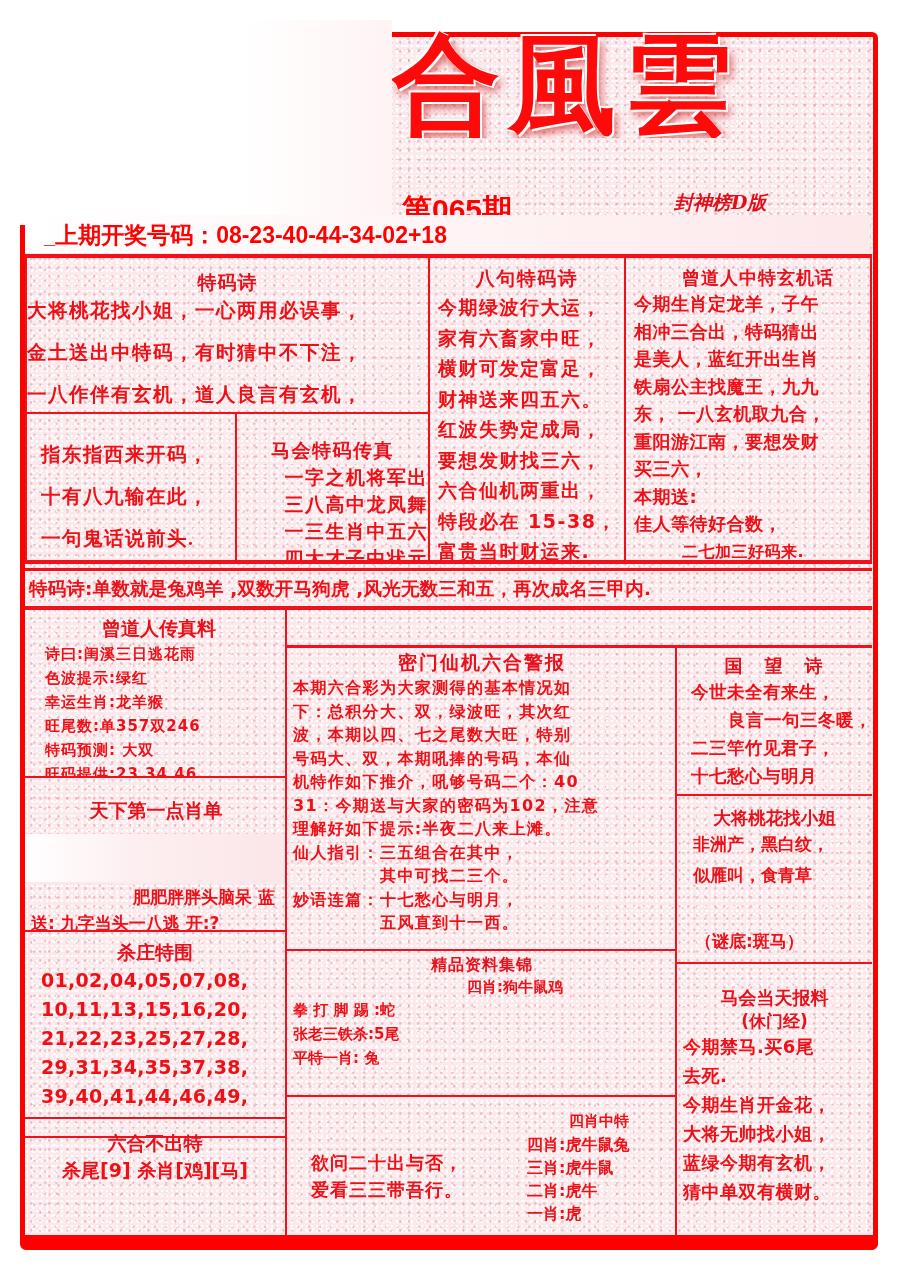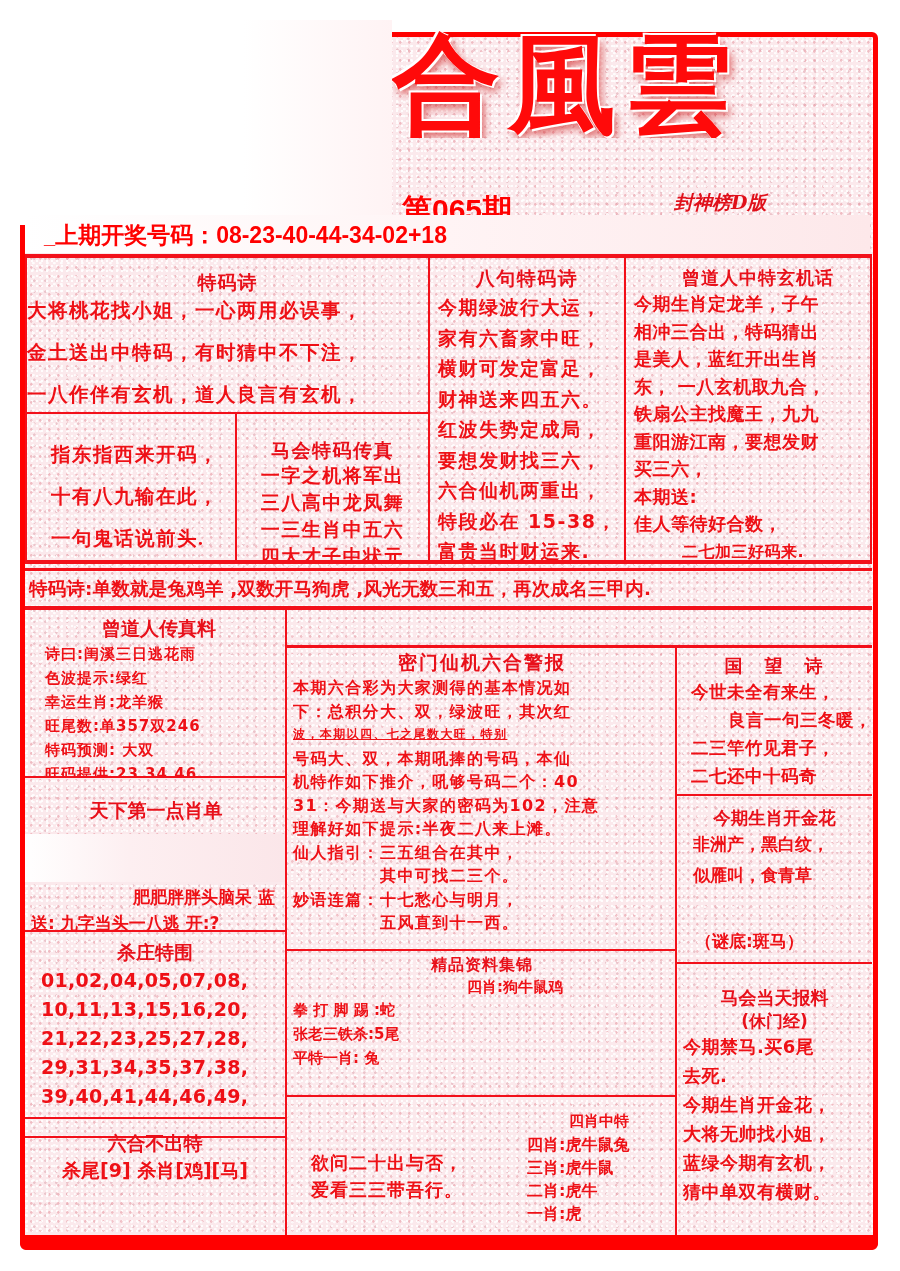--- a/index.html
+++ b/index.html
@@ -83,30 +83,30 @@
 <div class="box thick-top" style="left:25px;top:254px;width:405px;height:160px;">
   <div class="title" style="font-size:19px;margin-top:12px;letter-spacing:1px;">特码诗</div>
   <div style="margin-top:-6px;">
     <div class="txt big-line">大将桃花找小姐，一心两用必误事，</div>
     <div class="txt big-line">金土送出中特码，有时猜中不下注，</div>
     <div class="txt big-line">一八作伴有玄机，道人良言有玄机，</div>
   </div>
 </div>
 
 <div class="box" style="left:25px;top:412px;width:212px;height:152px;border-bottom-width:4px;">
-  <div style="padding-left:24px;padding-top:20px;font-family:Liberation Serif, serif;">
+  <div style="padding-left:14px;padding-top:20px;font-family:Liberation Serif, serif;">
     <div class="txt big-line">指东指西来开码，</div>
     <div class="txt big-line">十有八九输在此，</div>
     <div class="txt big-line">一句鬼话说前头.</div>
   </div>
 </div>
 
 <div class="box" style="left:235px;top:412px;width:195px;height:152px;border-bottom-width:4px;">
   <div class="title" style="font-size:19px;margin-top:24px;letter-spacing:1.5px;">马会特码传真</div>
-  <div style="text-align:center;font-family:Liberation Mono, monospace;">
+  <div style="text-align:right;">
     <div class="txt" style="font-size:19px;line-height:27px;letter-spacing:1.5px;">一字之机将军出</div>
     <div class="txt" style="font-size:19px;line-height:27px;letter-spacing:1.5px;">三八高中龙凤舞</div>
     <div class="txt" style="font-size:19px;line-height:27px;letter-spacing:1.5px;">一三生肖中五六</div>
     <div class="txt" style="font-size:19px;line-height:27px;letter-spacing:1.5px;">四大才子中状元</div>
   </div>
 </div>
 
 <div class="box thick-top" style="left:428px;top:254px;width:198px;height:310px;border-bottom-width:4px;">
   <div class="title" style="font-size:19px;margin-top:8px;letter-spacing:1.5px;">八句特码诗</div>
   <div style="padding-left:8px;">
@@ -121,22 +121,22 @@
     <div class="txt mid-line">富贵当时财运来.</div>
   </div>
 </div>
 
 <div class="box thick-top" style="left:624px;top:254px;width:248px;height:310px;border-bottom-width:4px;">
   <div class="title" style="font-size:18px;margin-top:8px;letter-spacing:1px;padding-left:20px;">曾道人中特玄机话</div>
   <div style="padding-left:8px;">
     <div class="txt mid-line" style="font-size:18px;line-height:27.5px;letter-spacing:0.5px;">今期生肖定龙羊，子午</div>
     <div class="txt mid-line" style="font-size:18px;line-height:27.5px;letter-spacing:0.5px;">相冲三合出，特码猜出</div>
     <div class="txt mid-line" style="font-size:18px;line-height:27.5px;letter-spacing:0.5px;">是美人，蓝红开出生肖</div>
+    <div class="txt mid-line" style="font-size:18px;line-height:27.5px;letter-spacing:0.5px;">铁扇公主找魔王，九九</div>
     <div class="txt mid-line" style="font-size:18px;line-height:27.5px;letter-spacing:0.5px;">东， 一八玄机取九合，</div>
-    <div class="txt mid-line" style="font-size:18px;line-height:27.5px;letter-spacing:0.5px;">铁扇公主找魔王，九九</div>
     <div class="txt mid-line" style="font-size:18px;line-height:27.5px;letter-spacing:0.5px;">重阳游江南，要想发财</div>
     <div class="txt mid-line" style="font-size:18px;line-height:27.5px;letter-spacing:0.5px;">买三六，</div>
     <div class="txt mid-line" style="font-size:18px;line-height:27.5px;letter-spacing:0.5px;">本期送:</div>
     <div class="txt mid-line" style="font-size:18px;line-height:27.5px;letter-spacing:0.5px;">佳人等待好合数，</div>
     <div class="txt mid-line" style="font-size:16px;line-height:27.5px;letter-spacing:0.5px;margin-left:48px;">二七加三好码来.</div>
   </div>
 </div>
 
 <div class="box" style="left:25px;top:568px;width:847px;height:42px;border-width:3px 0 4px 0;">
   <div class="txt" style="font-size:18.5px;line-height:36px;padding-left:4px;letter-spacing:0.2px;">特码诗:单数就是兔鸡羊 ,双数开马狗虎 ,风光无数三和五，再次成名三甲内.</div>
@@ -177,21 +177,21 @@
   <div class="txt" style="font-size:19px;line-height:26px;text-align:center;">杀尾[9] 杀肖[鸡][马]</div>
 </div>
 
 <div class="box" style="left:285px;top:610px;width:587px;height:38px;border-top:none;border-right:none;border-bottom-width:3px;"></div>
 
 <div class="box" style="left:285px;top:646px;width:392px;height:305px;border-right:none;">
   <div class="title" style="font-size:19px;margin-top:2px;letter-spacing:2px;">密门仙机六合警报</div>
   <div style="padding-left:6px;">
     <div class="txt" style="font-size:16px;line-height:23.5px;letter-spacing:1.4px;">本期六合彩为大家测得的基本情况如</div>
     <div class="txt" style="font-size:16px;line-height:23.5px;letter-spacing:1.4px;">下：总积分大、双，绿波旺，其次红</div>
-    <div class="txt" style="font-size:12px;line-height:23.5px;letter-spacing:1.4px;text-decoration:underline;">波，本期以四、七之尾数大旺，特别</div>
+    <div class="txt" style="font-size:16px;line-height:23.5px;letter-spacing:1.4px;">波，本期以四、七之尾数大旺，特别</div>
     <div class="txt" style="font-size:16px;line-height:23.5px;letter-spacing:1.4px;">号码大、双，本期吼捧的号码，本仙</div>
     <div class="txt" style="font-size:16px;line-height:23.5px;letter-spacing:1.4px;">机特作如下推介，吼够号码二个：40</div>
     <div class="txt" style="font-size:16px;line-height:23.5px;letter-spacing:1.4px;">31：今期送与大家的密码为102，注意</div>
     <div class="txt" style="font-size:16px;line-height:23.5px;letter-spacing:1.4px;">理解好如下提示:半夜二八来上滩。</div>
     <div class="txt" style="font-size:16px;line-height:23.5px;letter-spacing:1.4px;">仙人指引：三五组合在其中，</div>
     <div class="txt" style="font-size:16px;line-height:23.5px;letter-spacing:1.4px;">　　　　　其中可找二三个。</div>
     <div class="txt" style="font-size:16px;line-height:23.5px;letter-spacing:1.4px;">妙语连篇：十七愁心与明月，</div>
     <div class="txt" style="font-size:16px;line-height:23.5px;letter-spacing:1.4px;">　　　　　五风直到十一西。</div>
   </div>
 </div>
@@ -219,26 +219,26 @@
     <div class="txt" style="font-size:16px;line-height:23px;">一肖:虎</div>
   </div>
 </div>
 
 <div class="box" style="left:675px;top:646px;width:197px;height:150px;border-right:none;">
   <div class="title" style="font-size:18px;margin-top:6px;letter-spacing:2px;">国　望　诗</div>
   <div style="padding-left:14px;">
     <div class="txt" style="font-size:17.5px;line-height:28px;letter-spacing:0.5px;">今世未全有来生，</div>
     <div class="txt" style="font-size:17.5px;line-height:28px;letter-spacing:0.5px;text-align:right;">良言一句三冬暖，</div>
     <div class="txt" style="font-size:17.5px;line-height:28px;letter-spacing:0.5px;">二三竿竹见君子，</div>
-    <div class="txt" style="font-size:17.5px;line-height:28px;letter-spacing:0.5px;">二七还中十码奇</div>
+    <div class="txt" style="font-size:17.5px;line-height:28px;letter-spacing:0.5px;">十七愁心与明月</div>
   </div>
 </div>
 
 <div class="box" style="left:675px;top:794px;width:197px;height:170px;border-right:none;">
-  <div class="title" style="font-size:17.5px;margin-top:10px;">今期生肖开金花</div>
+  <div class="title" style="font-size:17.5px;margin-top:10px;">大将桃花找小姐</div>
   <div style="padding-left:16px;">
     <div class="txt" style="font-size:17px;line-height:28px;">非洲产，黑白纹，</div>
     <div class="txt" style="font-size:17px;line-height:34px;">似雁叫，食青草</div>
   </div>
   <div class="txt" style="font-size:17px;position:absolute;left:18px;top:134px;">（谜底:斑马）</div>
 </div>
 
 <div class="box" style="left:675px;top:962px;width:197px;height:276px;border-right:none;border-bottom:none;">
   <div class="title" style="font-size:18px;margin-top:22px;">马会当天报料</div>
   <div class="title" style="font-size:17px;line-height:22px;">(休门经)</div>

